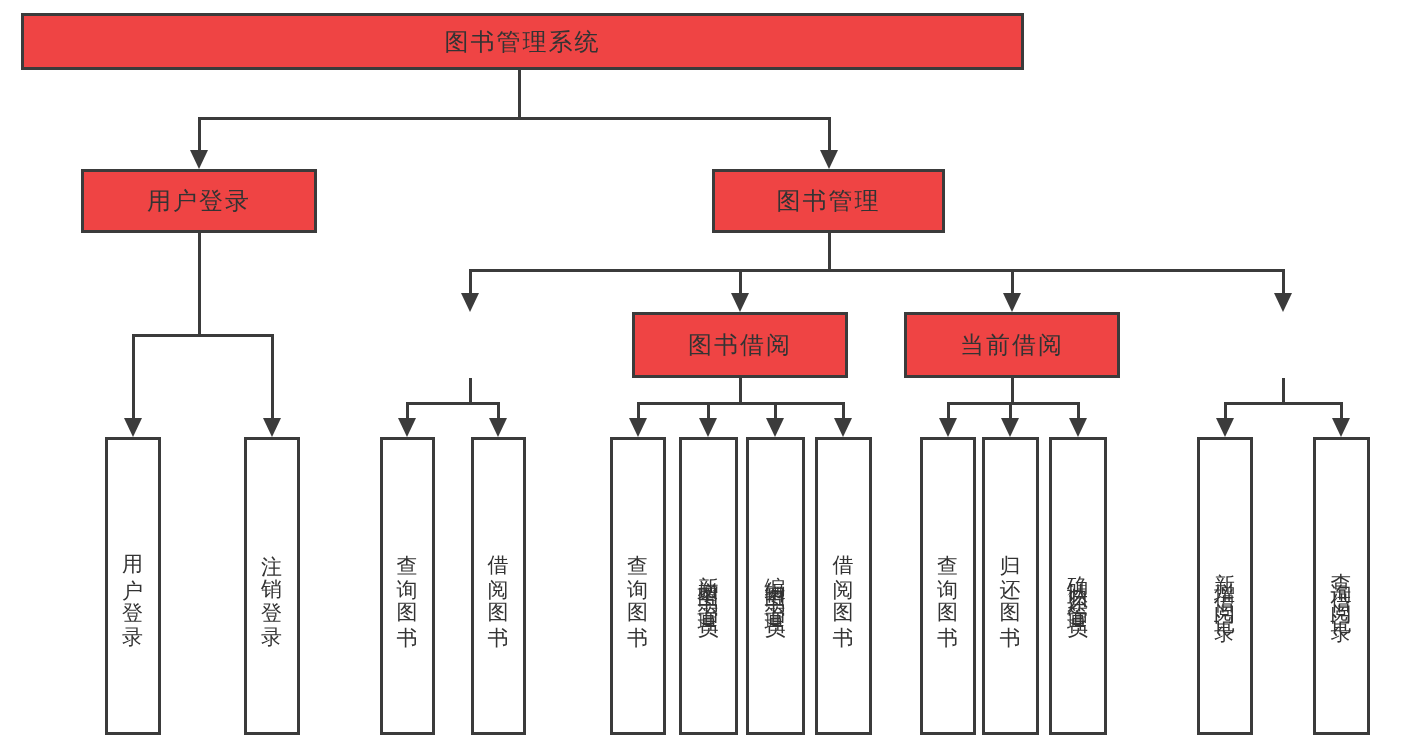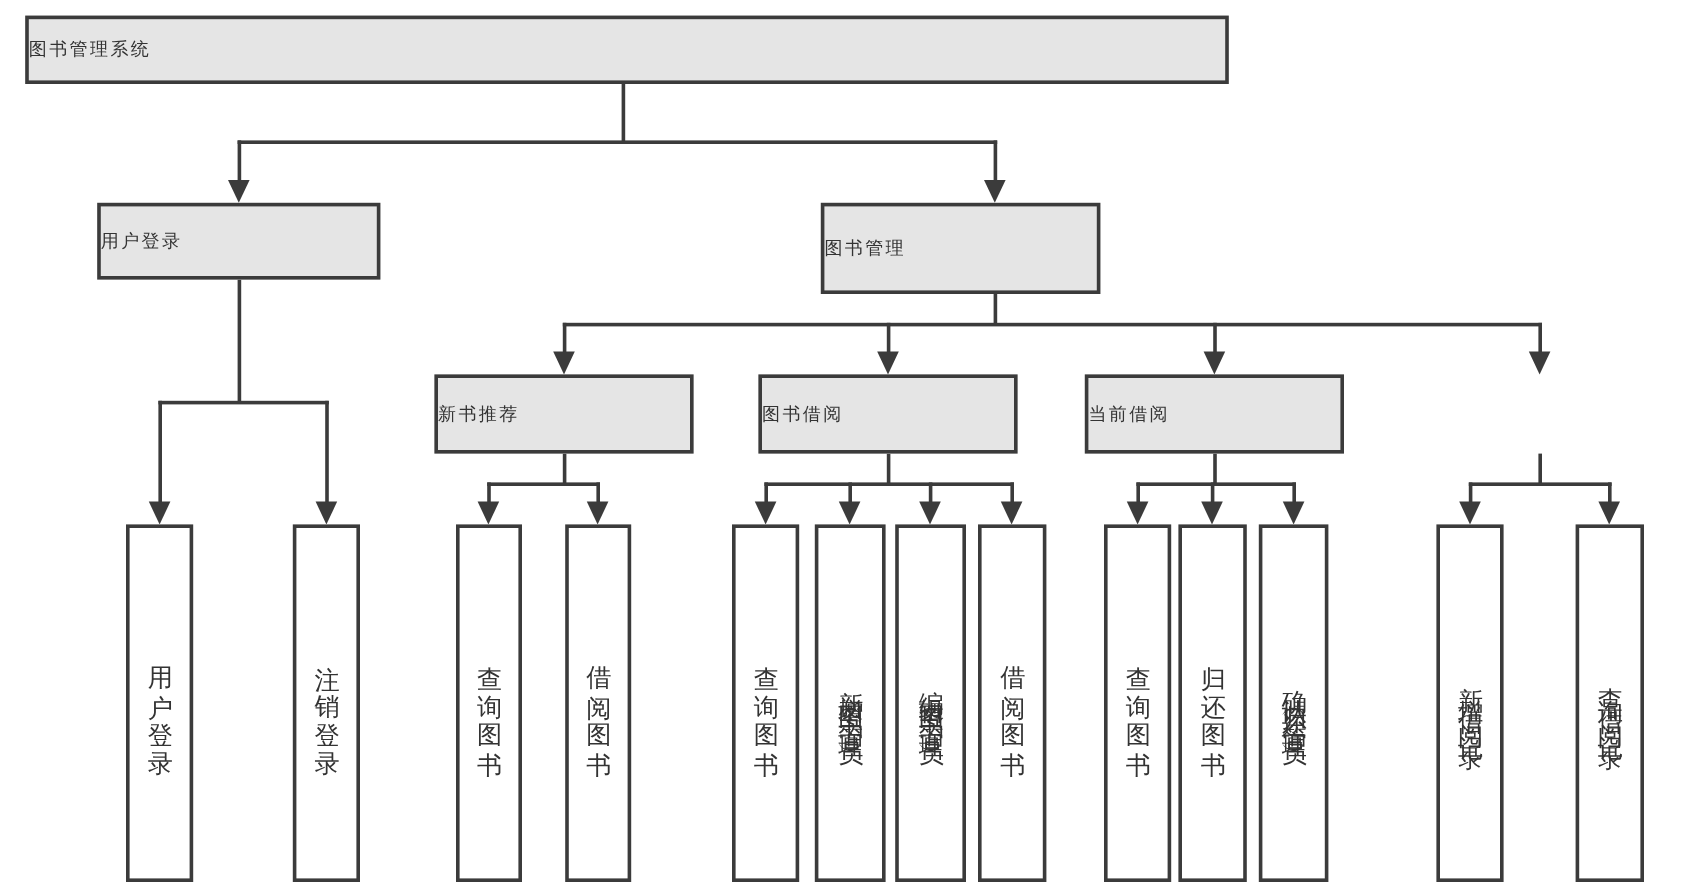--- a/index.html
+++ b/index.html
@@ -2,23 +2,23 @@
 <html><head>
 <meta charset="utf-8">
 <style>
   html,body{margin:0;padding:0;background:#ffffff;}
   .canvas{
     position:relative;width:1405px;height:747px;background:#ffffff;overflow:hidden;
     font-family:"Liberation Sans", sans-serif;color:#333333;
   }
   
   .box{
-    position:absolute;box-sizing:border-box;border:3px solid #3b3b3b;background:#e5e5e5;
-    display:flex;align-items:center;
-    font-size:15px;letter-spacing:2px;color:#333333;
+    position:absolute;box-sizing:border-box;border:3px solid #3b3b3b;background:#ef4444;
+    display:flex;align-items:center;justify-content:center;
+    font-size:24px;letter-spacing:2px;color:#333333;
   }
   
   .leaf{
     position:absolute;box-sizing:border-box;border:3px solid #3b3b3b;background:#ffffff;
     top:437px;height:298px;
     display:flex;align-items:center;justify-content:center;
   }
   .leaf span{
     writing-mode:vertical-rl;text-orientation:mixed;
     font-size:21px;color:#333333;line-height:1.1;
@@ -107,27 +107,24 @@
   <div class="vline" style="left:1340px;top:402px;height:18px;"></div>
   <div class="arrow" style="left:1332px;top:418px;"></div>
 
   <div class="box" style="left:21px;top:13px;width:1003px;height:57px;">
     <span>图书管理系统</span>
   </div>
 
   <div class="box" style="left:81px;top:169px;width:236px;height:64px;">
     <span>用户登录</span>
   </div>
-  <div class="box" style="left:684px;top:169px;width:233px;height:76px;">
+  <div class="box" style="left:712px;top:169px;width:233px;height:64px;">
     <span>图书管理</span>
   </div>
 
-  <div class="box" style="left:362px;top:312px;width:216px;height:66px;">
-    <span>新书推荐</span>
-  </div>
   <div class="box" style="left:632px;top:312px;width:216px;height:66px;">
     <span>图书借阅</span>
   </div>
   <div class="box" style="left:904px;top:312px;width:216px;height:66px;">
     <span>当前借阅</span>
   </div>
 
   <div class="leaf" style="left:105px;width:56px;">
     <span class="sp4">用户登录</span>
   </div>

